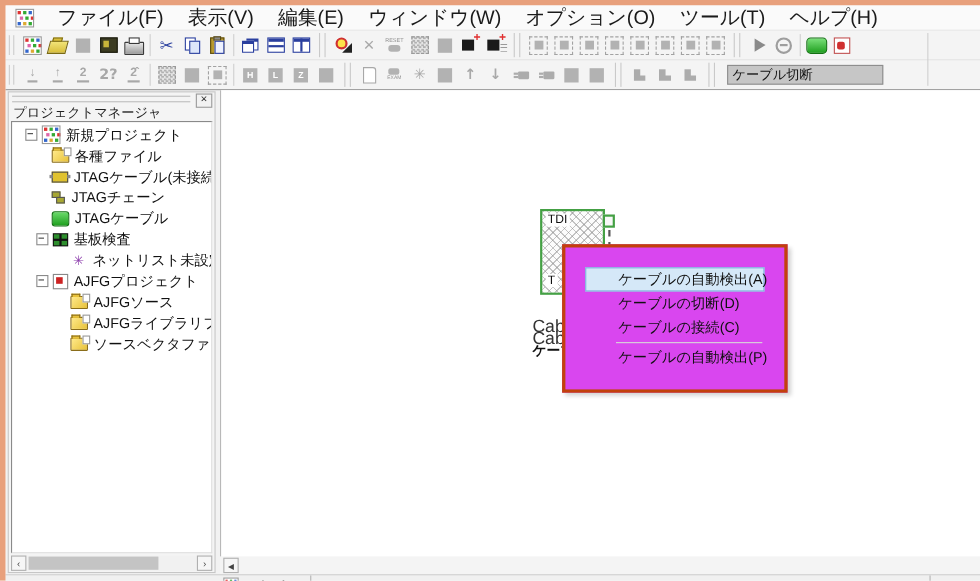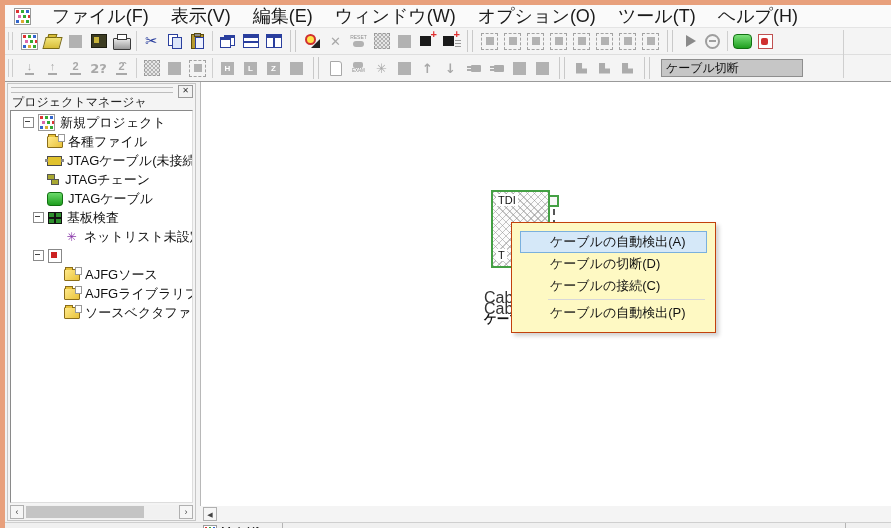--- a/index.html
+++ b/index.html
@@ -130,21 +130,21 @@
   .tdo-label{position:absolute;left:3px;bottom:5px;background:#fff;font-size:11px;padding:0 2px;color:#111;}
   .tdi-tab{position:absolute;right:-11px;top:3px;width:7px;height:8px;border:2px solid #44a044;background:#f8f8f8;}
   .tdi-stub{position:absolute;right:-7px;top:17px;height:17px;width:0;border-left:2px dashed #555;}
 
   .cab-line{position:absolute;font-size:16px;color:#333;white-space:nowrap;}
   #cab1{left:283px;top:207px;}
   #cab2{left:283px;top:218px;}
   #cable-status-bold{position:absolute;left:283px;top:229px;font-weight:bold;font-size:12.5px;color:#111;white-space:nowrap;}
 
   
-  #ctxmenu{position:absolute;left:310px;top:140px;width:205px;background:#fef9c3;border:1px solid #c2410c;box-shadow:3px 3px 4px rgba(0,0,0,.18);padding:8px;z-index:5;box-sizing:border-box;}
+  #ctxmenu{position:absolute;left:310px;top:140px;width:205px;background:#d946ef;border:3px solid #c2410c;box-shadow:3px 3px 4px rgba(0,0,0,.18);padding:18px;z-index:5;box-sizing:border-box;}
   .cm-item{height:22px;display:flex;align-items:center;padding-left:30px;font-size:13px;color:#111;white-space:nowrap;}
   .cm-item.hl{background:#d5e8f8;border:1px solid #7ab0dd;height:20px;padding-left:29px;}
   .cm-sep{height:1px;background:#d8d8d8;margin:2px 2px 2px 28px;}
 
   
   #bottombar{position:absolute;left:0;right:0;top:440px;height:24px;background:#f0f0f0;border-top:1px solid #cfcfcf;overflow:hidden;}
   #bb-left-tab{position:absolute;left:12px;top:3px;font-size:12px;color:#333;white-space:nowrap;}
   #bb-main-tab{position:absolute;left:198px;top:2px;display:flex;align-items:center;gap:4px;font-size:12px;color:#222;white-space:nowrap;}
   .bb-div{position:absolute;top:0;width:1px;height:100%;background:#b4b4b4;}
 </style>
@@ -389,20 +389,21 @@
             <div class="t-ico t-board"></div>
             <span class="tlabel">基板検査</span>
           </div>
           <div class="trow" style="padding-left: 53px;">
             <div class="t-ico t-netlist">✳</div>
             <span class="tlabel">ネットリスト未設定</span>
           </div>
           <div class="trow" style="padding-left: 22px;">
             <div class="t-exp"></div>
             <div class="t-ico t-ajfg"></div>
+            <span class="tlabel">AJFGプロジェクト</span>
           </div>
           <div class="trow" style="padding-left: 53px;">
             <div class="t-ico t-folder"></div>
             <span class="tlabel">AJFGソース</span>
           </div>
           <div class="trow" style="padding-left: 53px;">
             <div class="t-ico t-folder"></div>
             <span class="tlabel">AJFGライブラリファイ</span>
           </div>
           <div class="trow" style="padding-left: 53px;">

